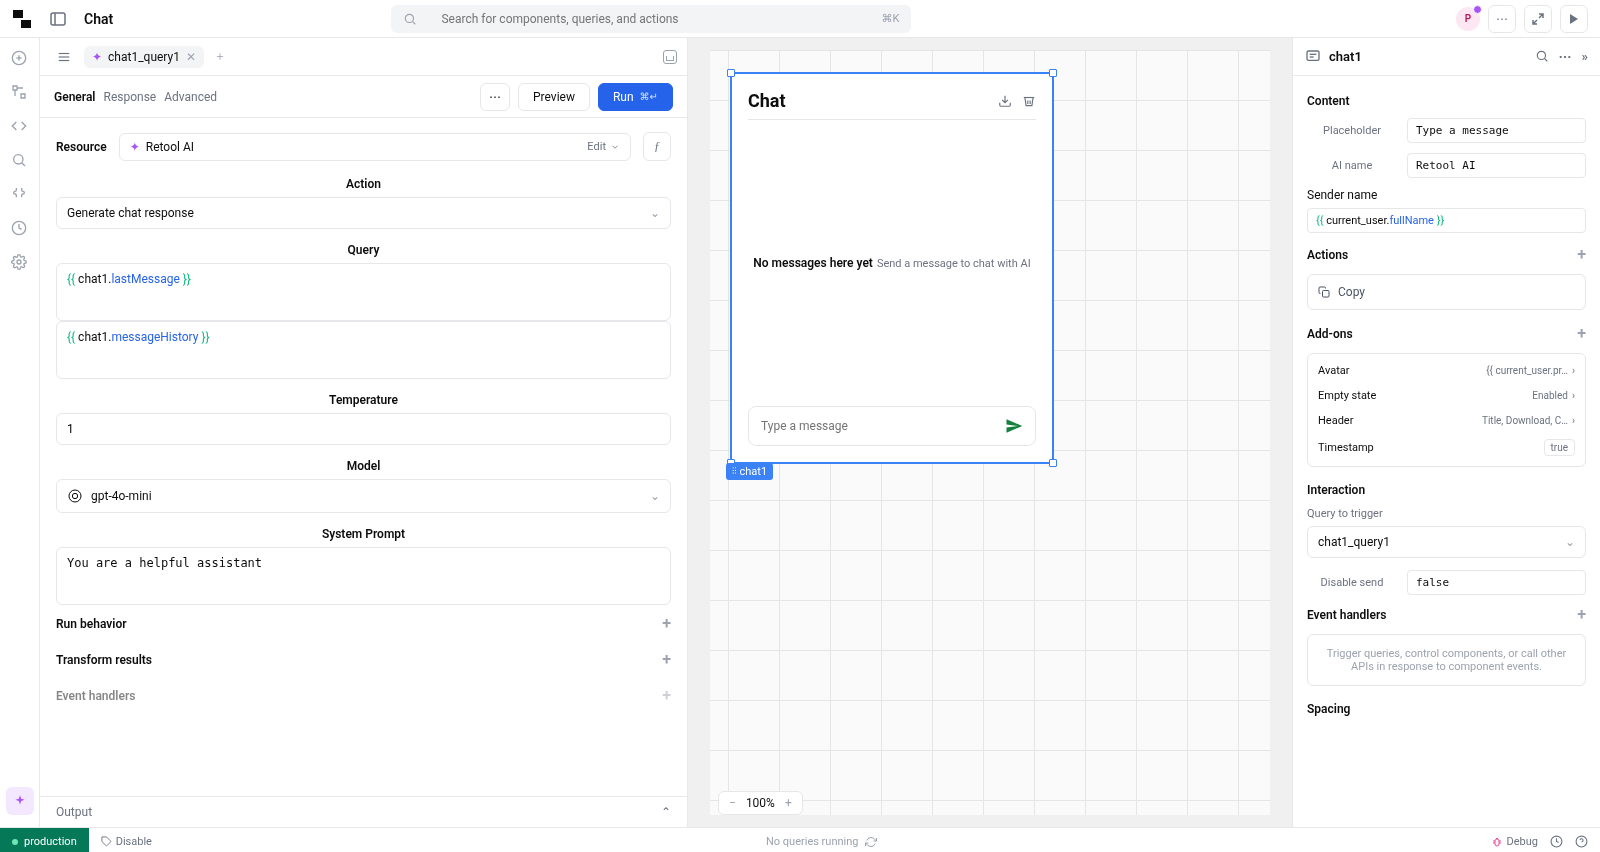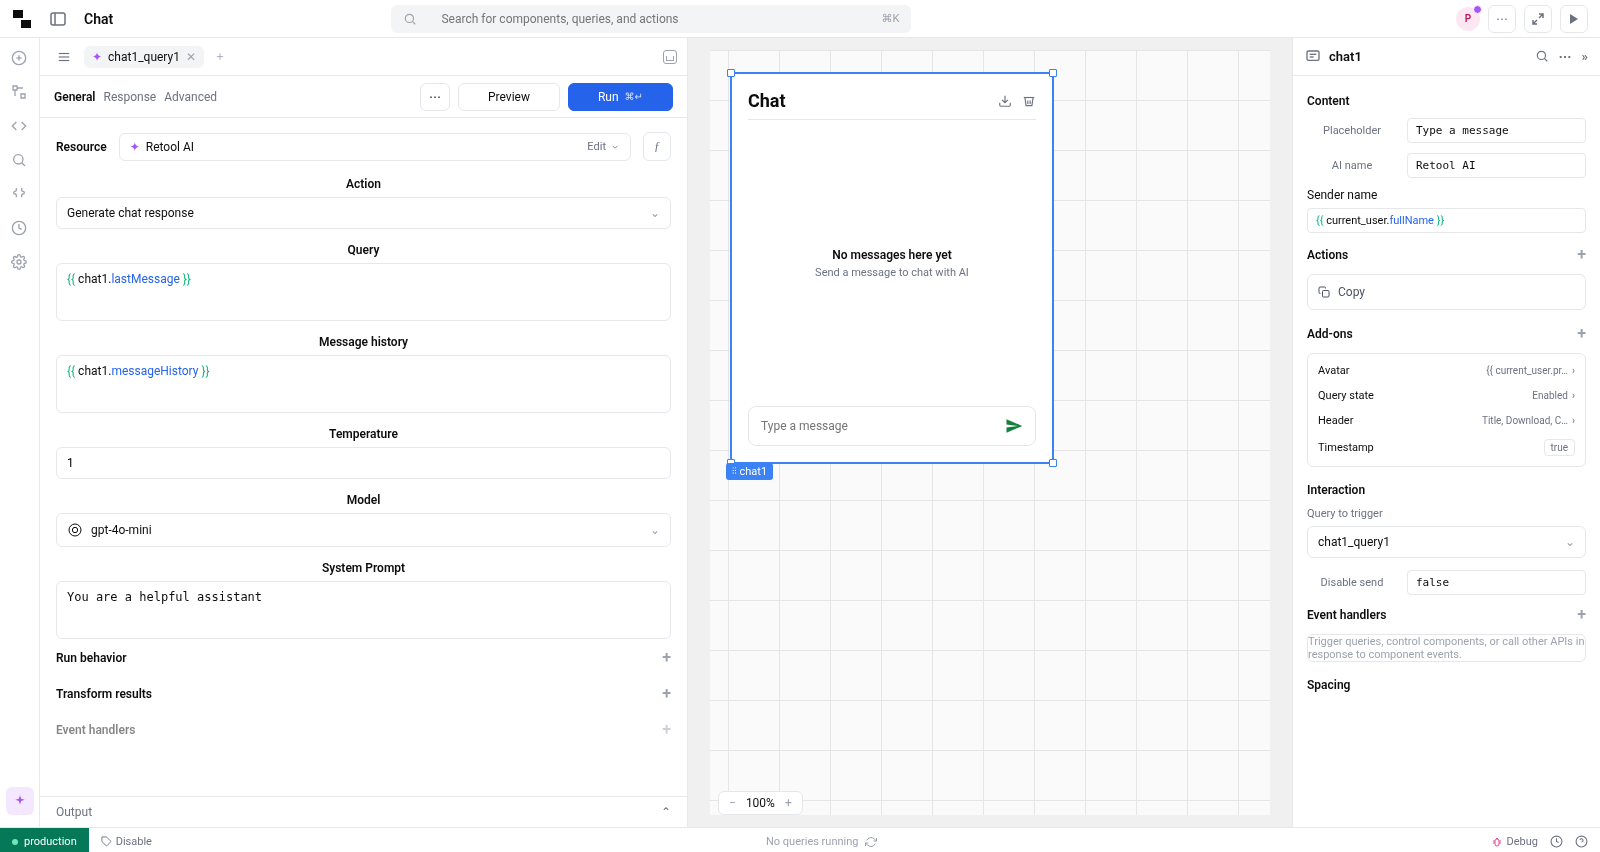--- a/index.html
+++ b/index.html
@@ -29,21 +29,21 @@
 .tab-chip { display: flex; align-items: center; gap: 6px; background: #f3f4f6; border-radius: 6px; padding: 4px 8px; font-size: 12px; }
 .tab-chip .close { color: #9ca3af; cursor: pointer; }
 .sparkle-purple { color: #a855f7; }
 .collapse-icon { margin-left: auto; color: #9ca3af; width: 14px; height: 14px; border: 1.5px solid currentColor; border-radius: 3px; position: relative; }
 .collapse-icon::after { content: ''; position: absolute; left: 2px; right: 2px; bottom: 2px; height: 4px; border: 1.5px solid currentColor; border-top: none; }
 
 .subtabs { height: 42px; border-bottom: 1px solid #e8e8e8; display: flex; align-items: center; padding: 0 14px; gap: 8px; }
 .subtab { font-size: 12px; color: #6b7280; cursor: pointer; padding: 4px 0; }
 .subtab.active { color: #0d0d0d; font-weight: 600; }
 .subtabs-right { margin-left: auto; display: flex; align-items: center; gap: 8px; }
-.btn { border: 1px solid #e5e7eb; padding: 6px 29px; border-radius: 6px; font-size: 12px; cursor: pointer; background: white; }
+.btn { border: 1px solid #e5e7eb; padding: 6px 14px; border-radius: 6px; font-size: 12px; cursor: pointer; background: white; }
 .btn-more { padding: 6px 8px; }
 .btn-primary { background: #2563eb; color: white; border-color: #2563eb; display: flex; align-items: center; gap: 6px; }
 .run-kbd { font-size: 10px; opacity: 0.8; }
 
 .form-area { flex: 1; overflow-y: auto; padding: 14px 16px; }
 .resource-row { display: flex; align-items: center; gap: 12px; margin-bottom: 16px; }
 .resource-label { font-size: 12px; font-weight: 600; }
 .resource-select { flex: 1; display: flex; align-items: center; border: 1px solid #e5e7eb; border-radius: 6px; padding: 6px 10px; gap: 6px; }
 .resource-select .name { font-size: 12px; flex: 1; }
 .edit-link { font-size: 11px; color: #6b7280; display: flex; align-items: center; gap: 4px; }
@@ -68,21 +68,21 @@
 
 .canvas { flex: 1; background: #f0f0f0; position: relative; overflow: hidden; background-color: #f0f0f0; }
 .canvas-grid { position: absolute; inset: 0; background-image: linear-gradient(#e5e5e5 1px, transparent 1px), linear-gradient(90deg, #e5e5e5 1px, transparent 1px); background-size: 51px 50px; background-position: 18px 0; margin: 12px 22px; background-color: #fafafa; }
 .chat-widget { position: absolute; top: 34px; left: 42px; width: 324px; height: 392px; background: white; border: 2px solid #3b82f6; border-radius: 4px; }
 .sel-handle { width: 8px; height: 8px; border: 1.5px solid #3b82f6; background: white; position: absolute; border-radius: 1px; }
 .sel-handle.tl { top: -5px; left: -5px; } .sel-handle.tr { top: -5px; right: -5px; } .sel-handle.bl { bottom: -5px; left: -5px; } .sel-handle.br { bottom: -5px; right: -5px; }
 .chat-inner { padding: 16px; height: 100%; display: flex; flex-direction: column; }
 .chat-header { display: flex; justify-content: space-between; align-items: center; margin-bottom: 8px; }
 .chat-title { font-size: 18px; font-weight: 700; }
 .chat-actions { display: flex; gap: 10px; color: #6b7280; }
-.chat-body { flex: 1; display: flex; flex-direction: column; align-items: center; justify-content: center; text-align: left; border-top: 1px solid #e5e7eb; gap: 4px; }
+.chat-body { flex: 1; display: flex; align-items: center; justify-content: center; text-align: left; border-top: 1px solid #e5e7eb; gap: 4px; }
 .nomsg { font-size: 12px; font-weight: 600; }
 .nomsg-sub { font-size: 11px; color: #6b7280; }
 .chat-input-wrap { border: 1px solid #e5e7eb; border-radius: 8px; padding: 10px 12px; display: flex; align-items: center; }
 .chat-input-wrap input { flex: 1; border: none; outline: none; font-size: 12px; }
 .send-icon { color: #15803d; }
 .comp-label { position: absolute; top: 425px; left: 38px; background: #3b82f6; color: white; font-size: 11px; padding: 2px 6px; border-radius: 3px; display: flex; align-items: center; gap: 3px; }
 .zoom-ctrl { position: absolute; bottom: 12px; left: 30px; background: white; border-radius: 6px; border: 1px solid #e5e7eb; display: flex; align-items: center; gap: 10px; padding: 4px 10px; font-size: 12px; }
 
 .rightpanel { width: 308px; border-left: 1px solid #e8e8e8; display: flex; flex-direction: column; }
 .rp-header { height: 38px; border-bottom: 1px solid #e8e8e8; display: flex; align-items: center; padding: 0 12px; gap: 8px; font-size: 13px; font-weight: 600; }
@@ -91,21 +91,21 @@
 .rp-section-title { font-size: 12px; font-weight: 600; margin: 6px 0 10px 0; display: flex; justify-content: space-between; align-items: center; }
 .rp-row { display: flex; align-items: center; margin-bottom: 10px; gap: 10px; }
 .rp-row .rlabel { font-size: 11px; color: #6b7280; width: 90px; flex-shrink: 0; text-align: center; }
 .rp-input { flex: 1; border: 1px solid #e5e7eb; border-radius: 4px; padding: 5px 8px; font-size: 11px; font-family: Menlo, Monaco, monospace; overflow: hidden; white-space: nowrap; text-overflow: ellipsis; }
 .rp-input.code { color: #0d0d0d; }
 .rp-box { border: 1px solid #e5e7eb; border-radius: 6px; padding: 10px; margin-bottom: 14px; display: flex; align-items: center; gap: 8px; font-size: 12px; color: #4b5563; }
 .addon-box { border: 1px solid #e5e7eb; border-radius: 6px; padding: 4px 10px; margin-bottom: 16px; }
 .addon-row { display: flex; justify-content: space-between; align-items: center; padding: 6px 0; font-size: 11px; }
 .addon-row .aval { color: #6b7280; font-family: Menlo, Monaco, monospace; font-size: 10px; max-width: 130px; overflow: hidden; white-space: nowrap; text-overflow: ellipsis; display: flex; align-items: center; gap: 4px; }
 .rp-select { border: 1px solid #e5e7eb; border-radius: 6px; padding: 8px 10px; font-size: 12px; display: flex; justify-content: space-between; margin-bottom: 12px; }
-.eh-box { border: 1px solid #e5e7eb; border-radius: 6px; text-align: left; font-size: 11px; color: #9ca3af; margin-bottom: 16px; }
+.eh-box { border: 1px solid #e5e7eb; border-radius: 6px; padding: 12px; text-align: center; font-size: 11px; color: #9ca3af; margin-bottom: 16px; }
 
 .footer { height: 28px; border-top: 1px solid #e8e8e8; display: flex; align-items: center; font-size: 11px; }
 .env-badge { background: #047857; color: white; padding: 0 12px; height: 100%; display: flex; align-items: center; gap: 6px; }
 .env-badge .dot { width: 6px; height: 6px; background: #6ee7b7; border-radius: 50%; }
 .latest-tag { padding: 0 12px; display: flex; align-items: center; gap: 4px; color: #6b7280; }
 .footer-mid { flex: 1; text-align: center; color: #9ca3af; display: flex; align-items: center; justify-content: center; gap: 6px; }
 .footer-right { padding: 0 12px; display: flex; align-items: center; gap: 12px; color: #6b7280; }
 .debug-btn { display: flex; align-items: center; gap: 4px; }
 
 svg { display: block; }
@@ -254,21 +254,20 @@
 
       <div class="flabel">Action</div>
       <div class="fselect">
         <span>Generate chat response</span>
         <span class="chev">⌄</span>
       </div>
 
       <div class="flabel">Query</div>
       <div class="ftextarea"><span class="code-braces">{{ </span><span class="code-var">chat1</span><span>.</span><span class="code-prop">lastMessage</span><span class="code-braces"> }}</span></div>
 
-      <div class="flabel">Message history</div>
       <div class="ftextarea"><span class="code-braces">{{ </span><span class="code-var">chat1</span><span>.</span><span class="code-prop">messageHistory</span><span class="code-braces"> }}</span></div>
 
       <div class="flabel">Temperature</div>
       <input class="finput" value="1" style="">
 
 
       <div class="flabel">Model</div>
       <div class="model-row">
         <svg class="model-icon" viewBox="0 0 24 24" fill="none" stroke="#0d0d0d" stroke-width="1.5">
             <circle cx="12" cy="12" r="9"></circle>
@@ -399,21 +398,21 @@
       </div>
       <div class="addon-box">
         <div class="addon-row">
             <span>Avatar</span>
             <span class="aval">
               <span>{{ current_user.pr…</span>
               <span>›</span>
             </span>
           </div>
         <div class="addon-row">
-            <span>Query state</span>
+            <span>Empty state</span>
             <span class="aval">
               <span>Enabled</span>
               <span>›</span>
             </span>
           </div>
         <div class="addon-row">
             <span>Header</span>
             <span class="aval">
               <span>Title, Download, C…</span>
               <span>›</span>

